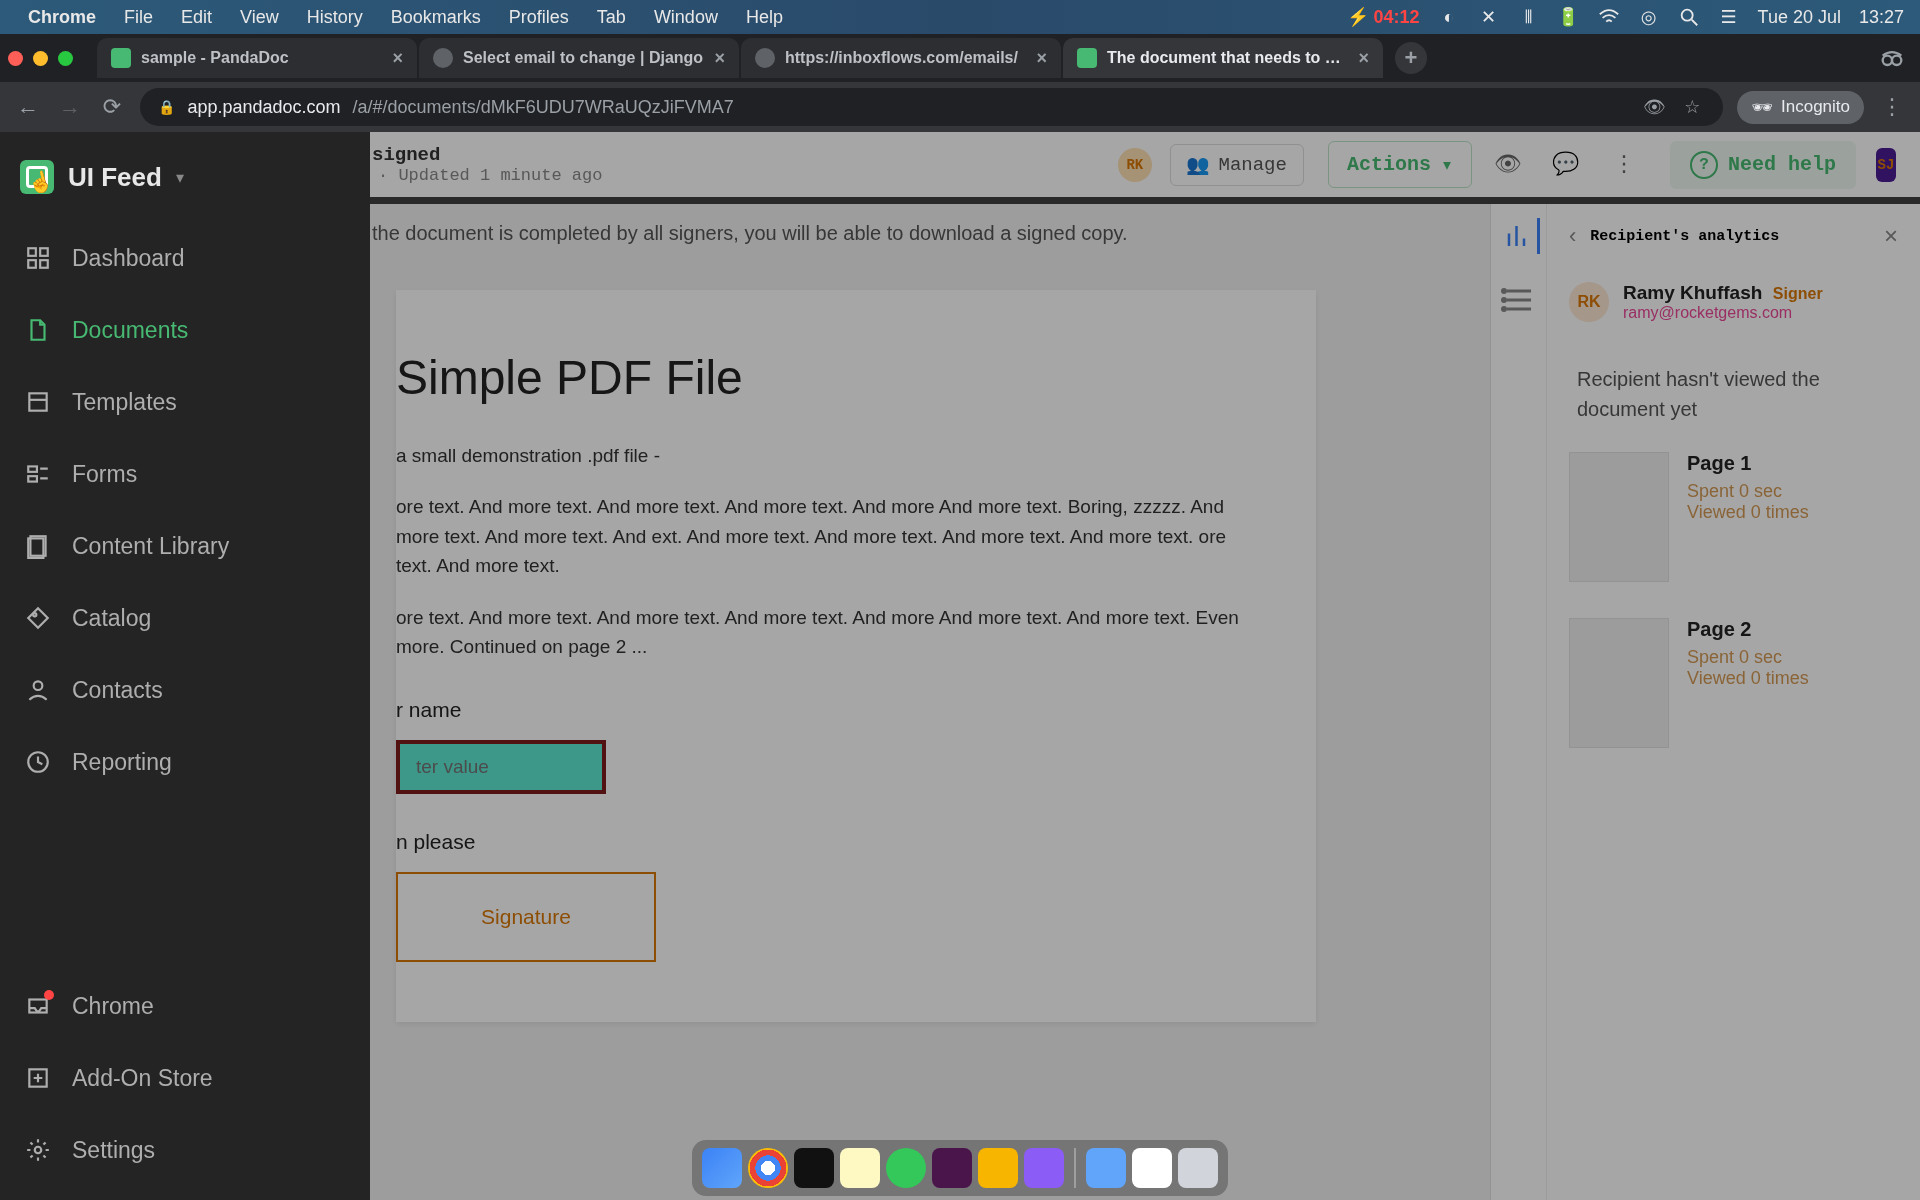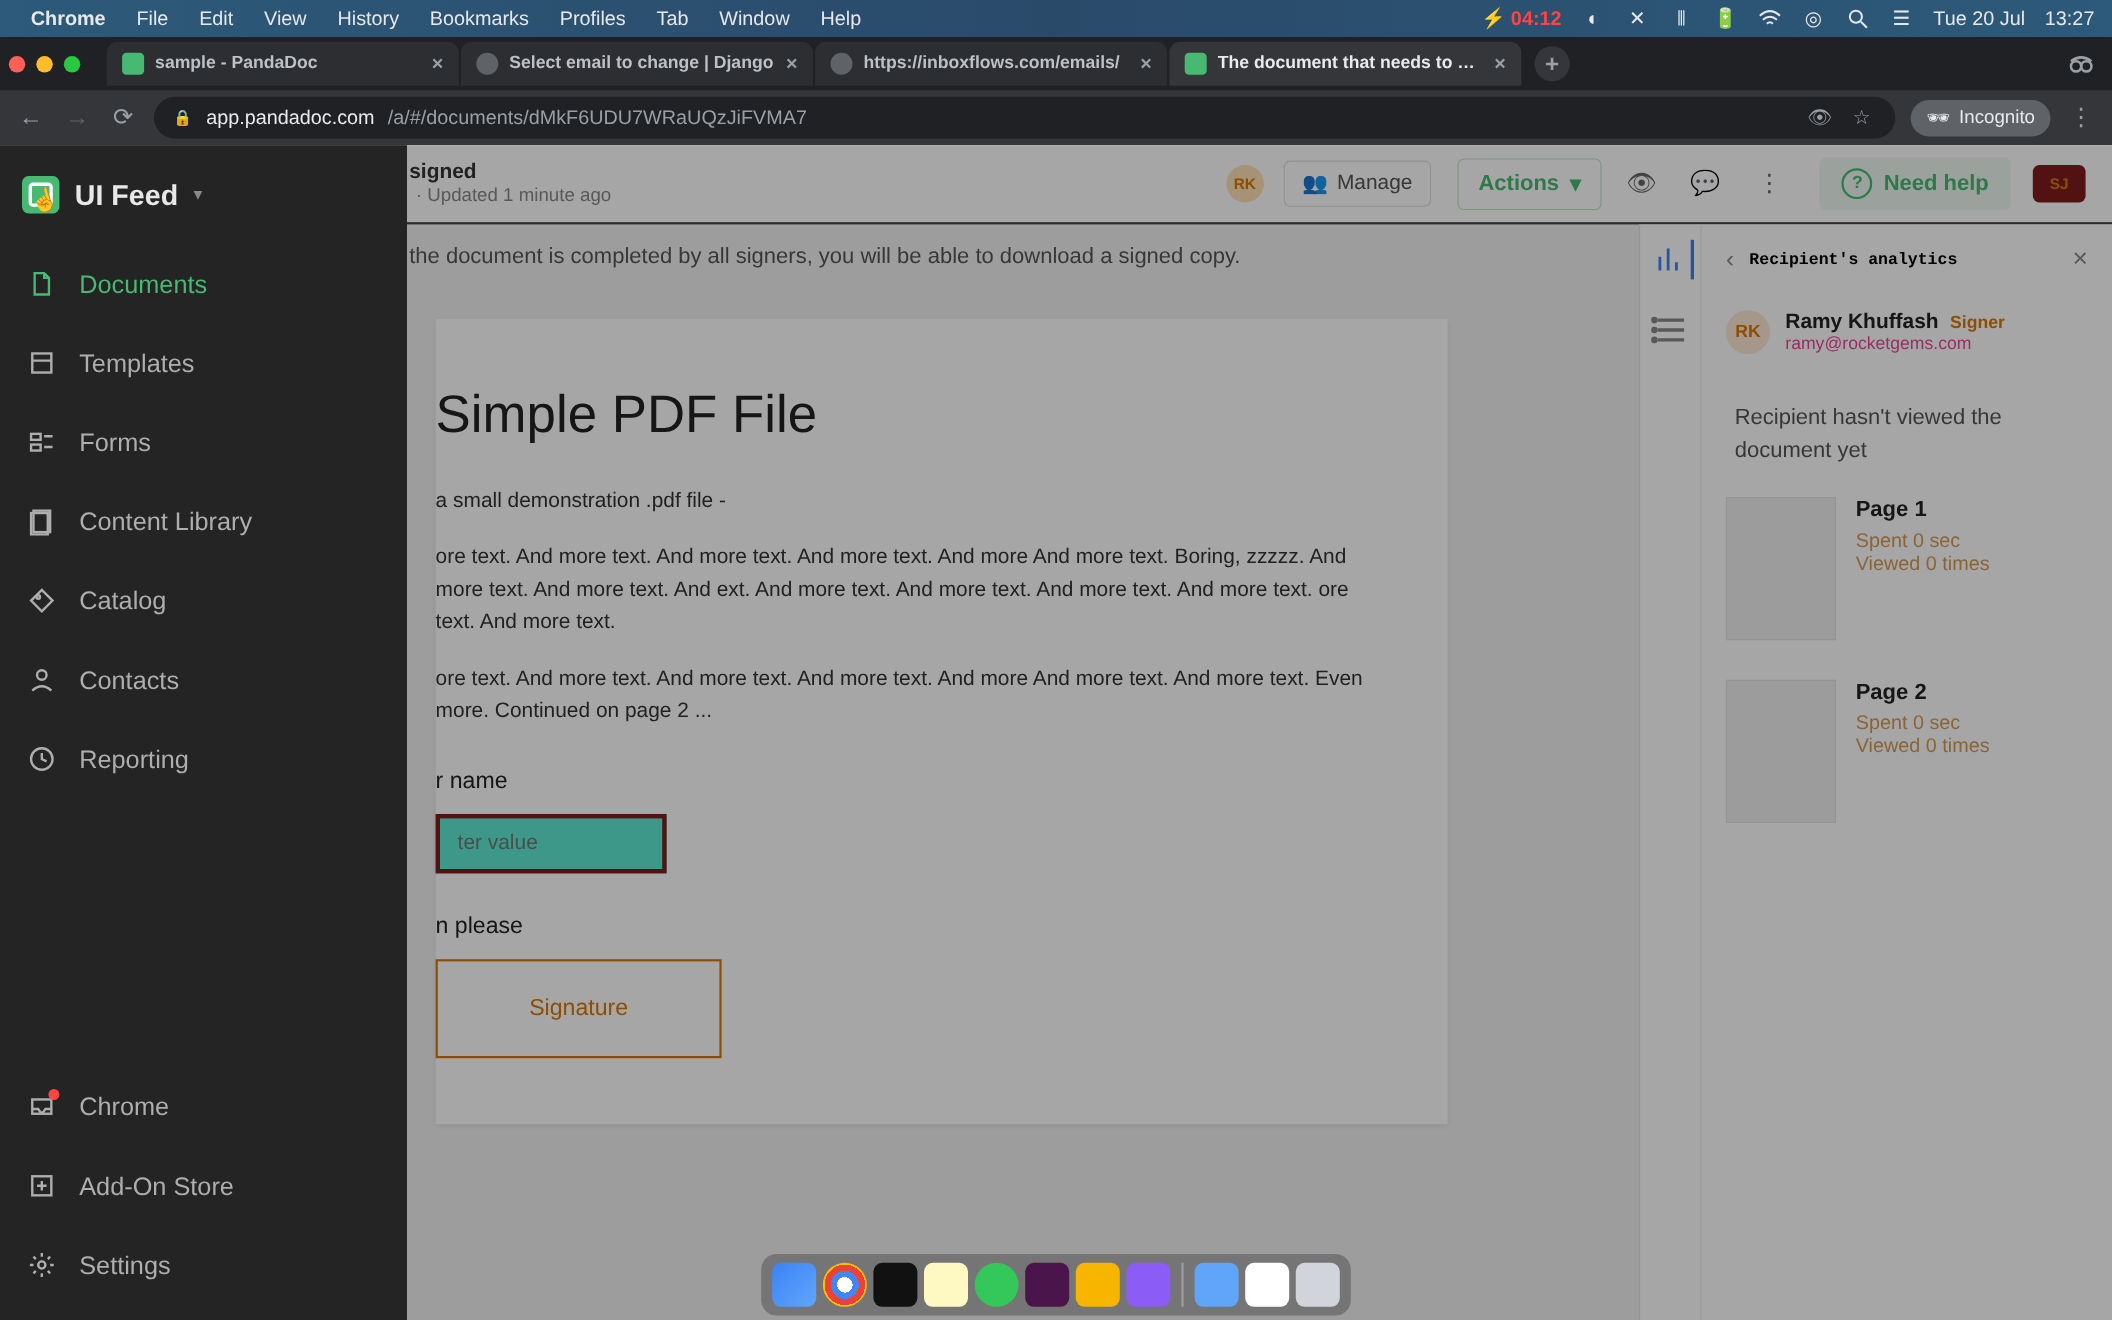--- a/index.html
+++ b/index.html
@@ -149,34 +149,35 @@
 .sb-item.active { color:#47b972; }
 .sb-item .sb-icon { width:28px; height:28px; display:flex; align-items:center; justify-content:center; font-size:24px; }
 .sb-item .sb-icon svg { width:26px; height:26px; }
 .sb-bottom { position:absolute; bottom:14px; left:0; right:0; }
 .inbox-dot { width:10px; height:10px; background:#ff4444; border-radius:50%; position:absolute; top:-2px; right:-2px; }
 
 
 .doc-header {
   height: 72px;
   background:#fff;
-  border-bottom:2px solid #404040;
+  border-bottom:7px solid #404040;
   display:flex; align-items:center;
   padding: 0 24px 0 372px;
+  font-family: Liberation Mono, monospace;
 }
 .doc-status { font-size:19px; font-weight:600; color:#333; }
 .doc-updated { font-size:17px; color:#888; margin-left:6px;text-align:center; }
 .doc-header .spacer { flex:1; }
 .avatar-chip { width:34px; height:34px; border-radius:50%; background:#ffe0b2; color:#d97706; display:flex; align-items:center; justify-content:center; font-size:14px; font-weight:600; }
 .manage-btn { display:flex; align-items:center; gap:8px; color:#555; font-size:19px; margin-left:18px; padding:8px 16px; border:1px solid #ddd; border-radius:6px; }
 .actions-btn { display:flex; align-items:center; gap:10px; font-size:20px; color:#47b972; font-weight:600; margin-left:24px; padding:10px 18px; border:1px solid #bce4c7; border-radius:6px; }
 .hdr-icon { width:44px; height:44px; display:flex; align-items:center; justify-content:center; color:#666; margin-left:14px; font-size:22px; }
 .need-help { display:flex; align-items:center; gap:10px; background:#eef9f1; color:#47b972; padding:10px 20px; border-radius:6px; font-size:20px; font-weight:600; margin-left:24px; }
 .help-q { width:28px; height:28px; border-radius:50%; border:2px solid #47b972; display:flex; align-items:center; justify-content:center; font-size:16px; }
-.user-badge { width:48px; height:34px; border-radius:6px; background:#7f1d1d; color:#d97706; display:flex; align-items:center; justify-content:center; font-size:14px; font-weight:600; margin-left:20px; }
+.user-badge { width:20px; height:34px; border-radius:6px; background:#4c1d95; color:#d97706; display:flex; align-items:center; justify-content:center; font-size:14px; font-weight:600; margin-left:20px; }
 
 
 .info-bar {
   padding: 18px 24px 18px 372px;
   font-size:20px;
   color:#555;
 }
 
 
 .doc-canvas {
@@ -470,20 +471,31 @@
 
 <div class="dim-overlay"></div>
 
 <div class="sidebar">
   <div class="sidebar-header">
     <div class="sb-logo"></div>
     <span class="sb-workspace">UI Feed</span>
     <span class="sb-chev">▾</span>
   </div>
 
+  <div class="sb-item">
+    <span class="sb-icon">
+        <svg viewBox="0 0 24 24">
+          <rect x="3" y="3" width="7" height="7"></rect>
+          <rect x="14" y="3" width="7" height="7"></rect>
+          <rect x="3" y="14" width="7" height="7"></rect>
+          <rect x="14" y="14" width="7" height="7"></rect>
+        </svg>
+      </span>
+    <span>Dashboard</span>
+  </div>
   <div class="sb-item active">
     <span class="sb-icon">
         <svg viewBox="0 0 24 24">
           <path d="M6 3 H14 L18 7 V21 H6 Z"></path>
           <path d="M14 3 V7 H18"></path>
         </svg>
       </span>
     <span>Documents</span>
   </div>
   <div class="sb-item">

